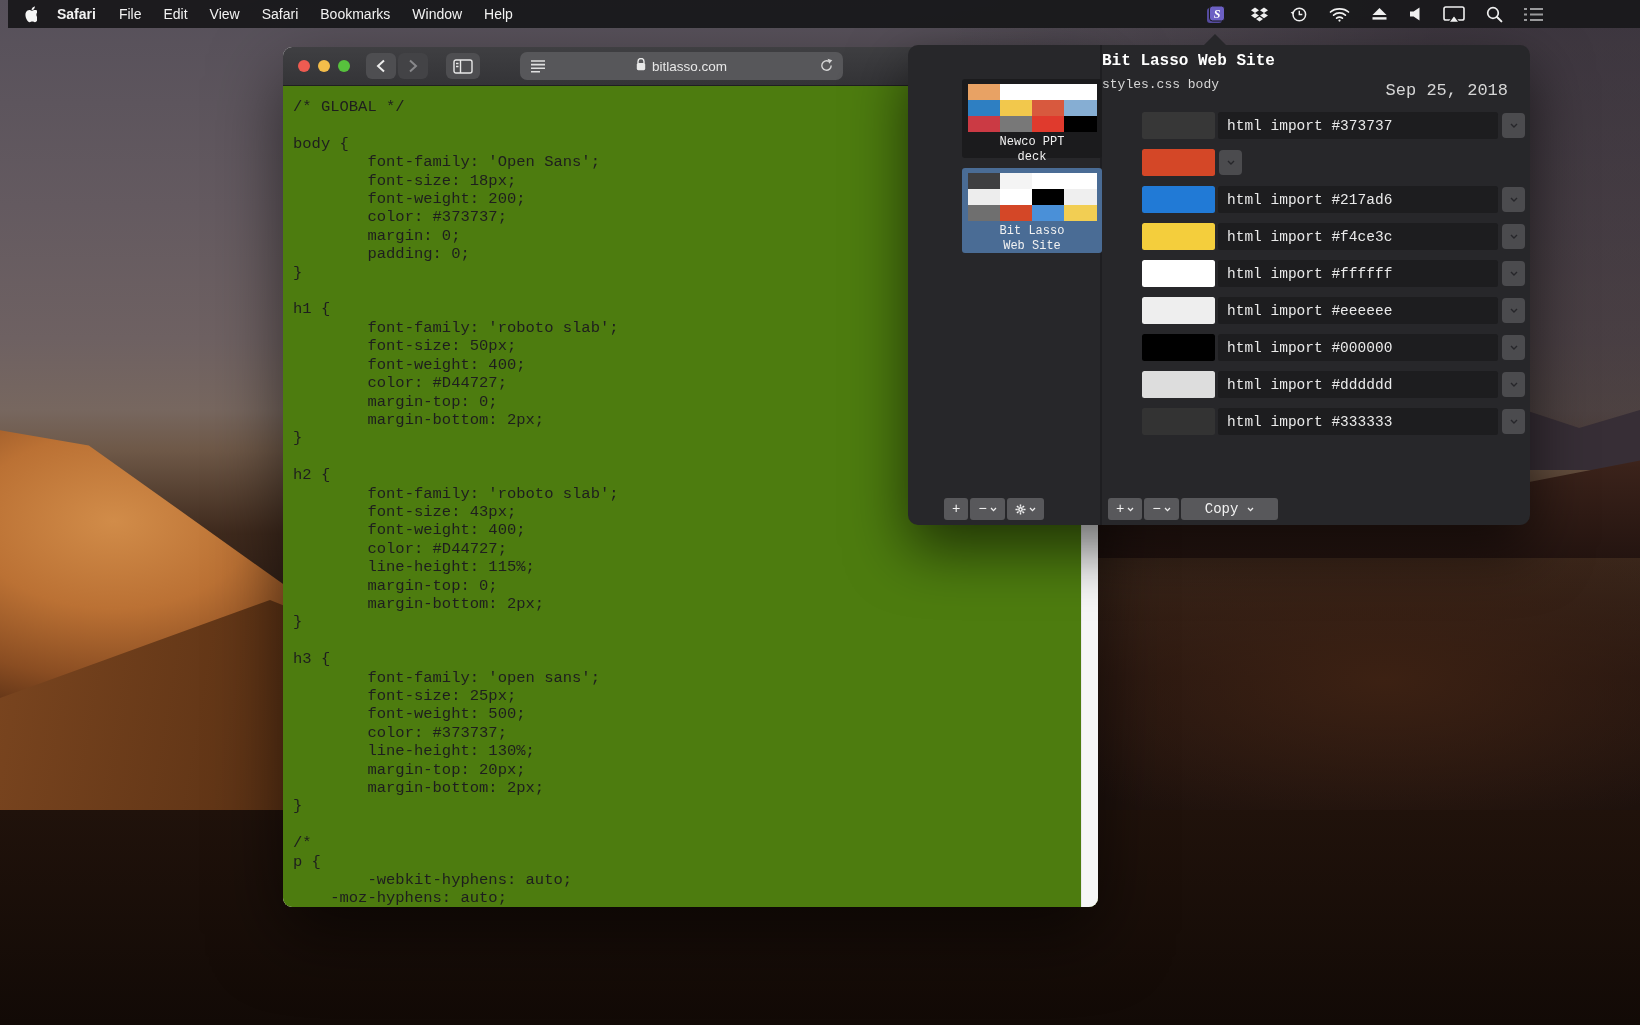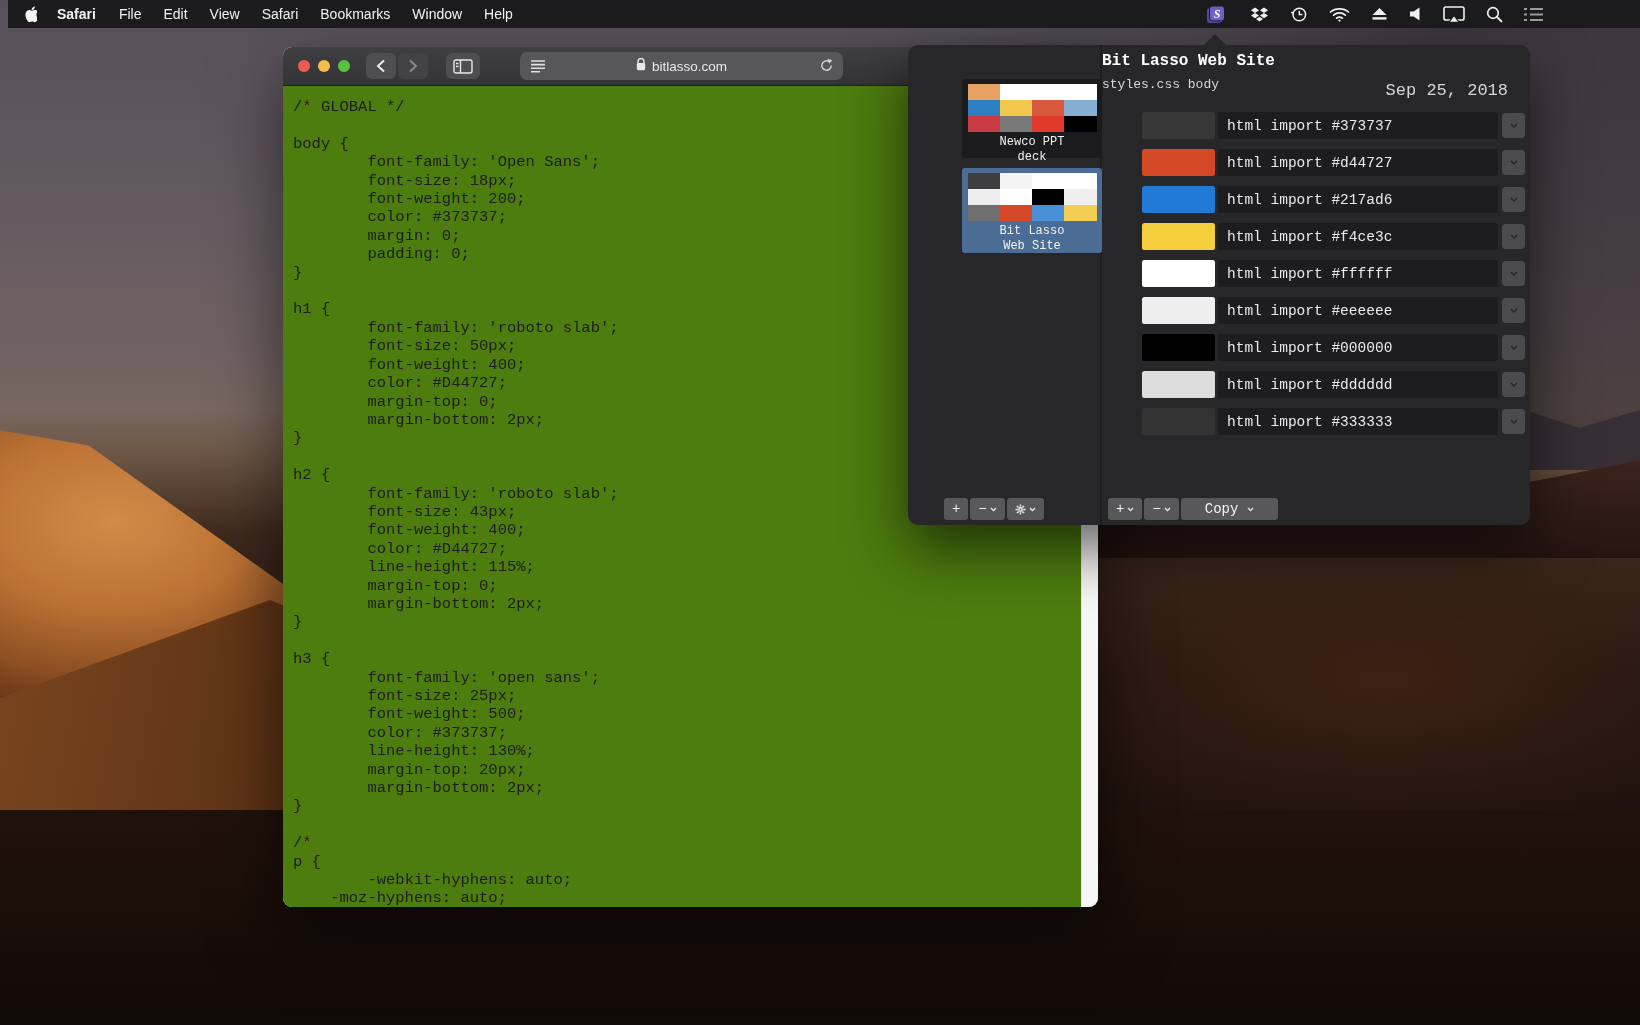--- a/index.html
+++ b/index.html
@@ -334,21 +334,20 @@
       <span class="swatch" style="background: rgb(55, 55, 55);"></span>
       <span class="row-strip">html import #373737</span>
       <span class="row-btn">
           <svg width="8" height="5" viewBox="0 0 8 5">
             <polyline points="1,1 4,4 7,1" fill="none" stroke="currentColor" stroke-width="1.4"></polyline>
           </svg>
         </span>
     </div>
     <div class="row">
       <span class="swatch" style="background: rgb(212, 71, 39);"></span>
-      <span class="row-strip">html import #d44727</span>
       <span class="row-btn">
           <svg width="8" height="5" viewBox="0 0 8 5">
             <polyline points="1,1 4,4 7,1" fill="none" stroke="currentColor" stroke-width="1.4"></polyline>
           </svg>
         </span>
     </div>
     <div class="row">
       <span class="swatch" style="background: rgb(33, 122, 214);"></span>
       <span class="row-strip">html import #217ad6</span>
       <span class="row-btn">

